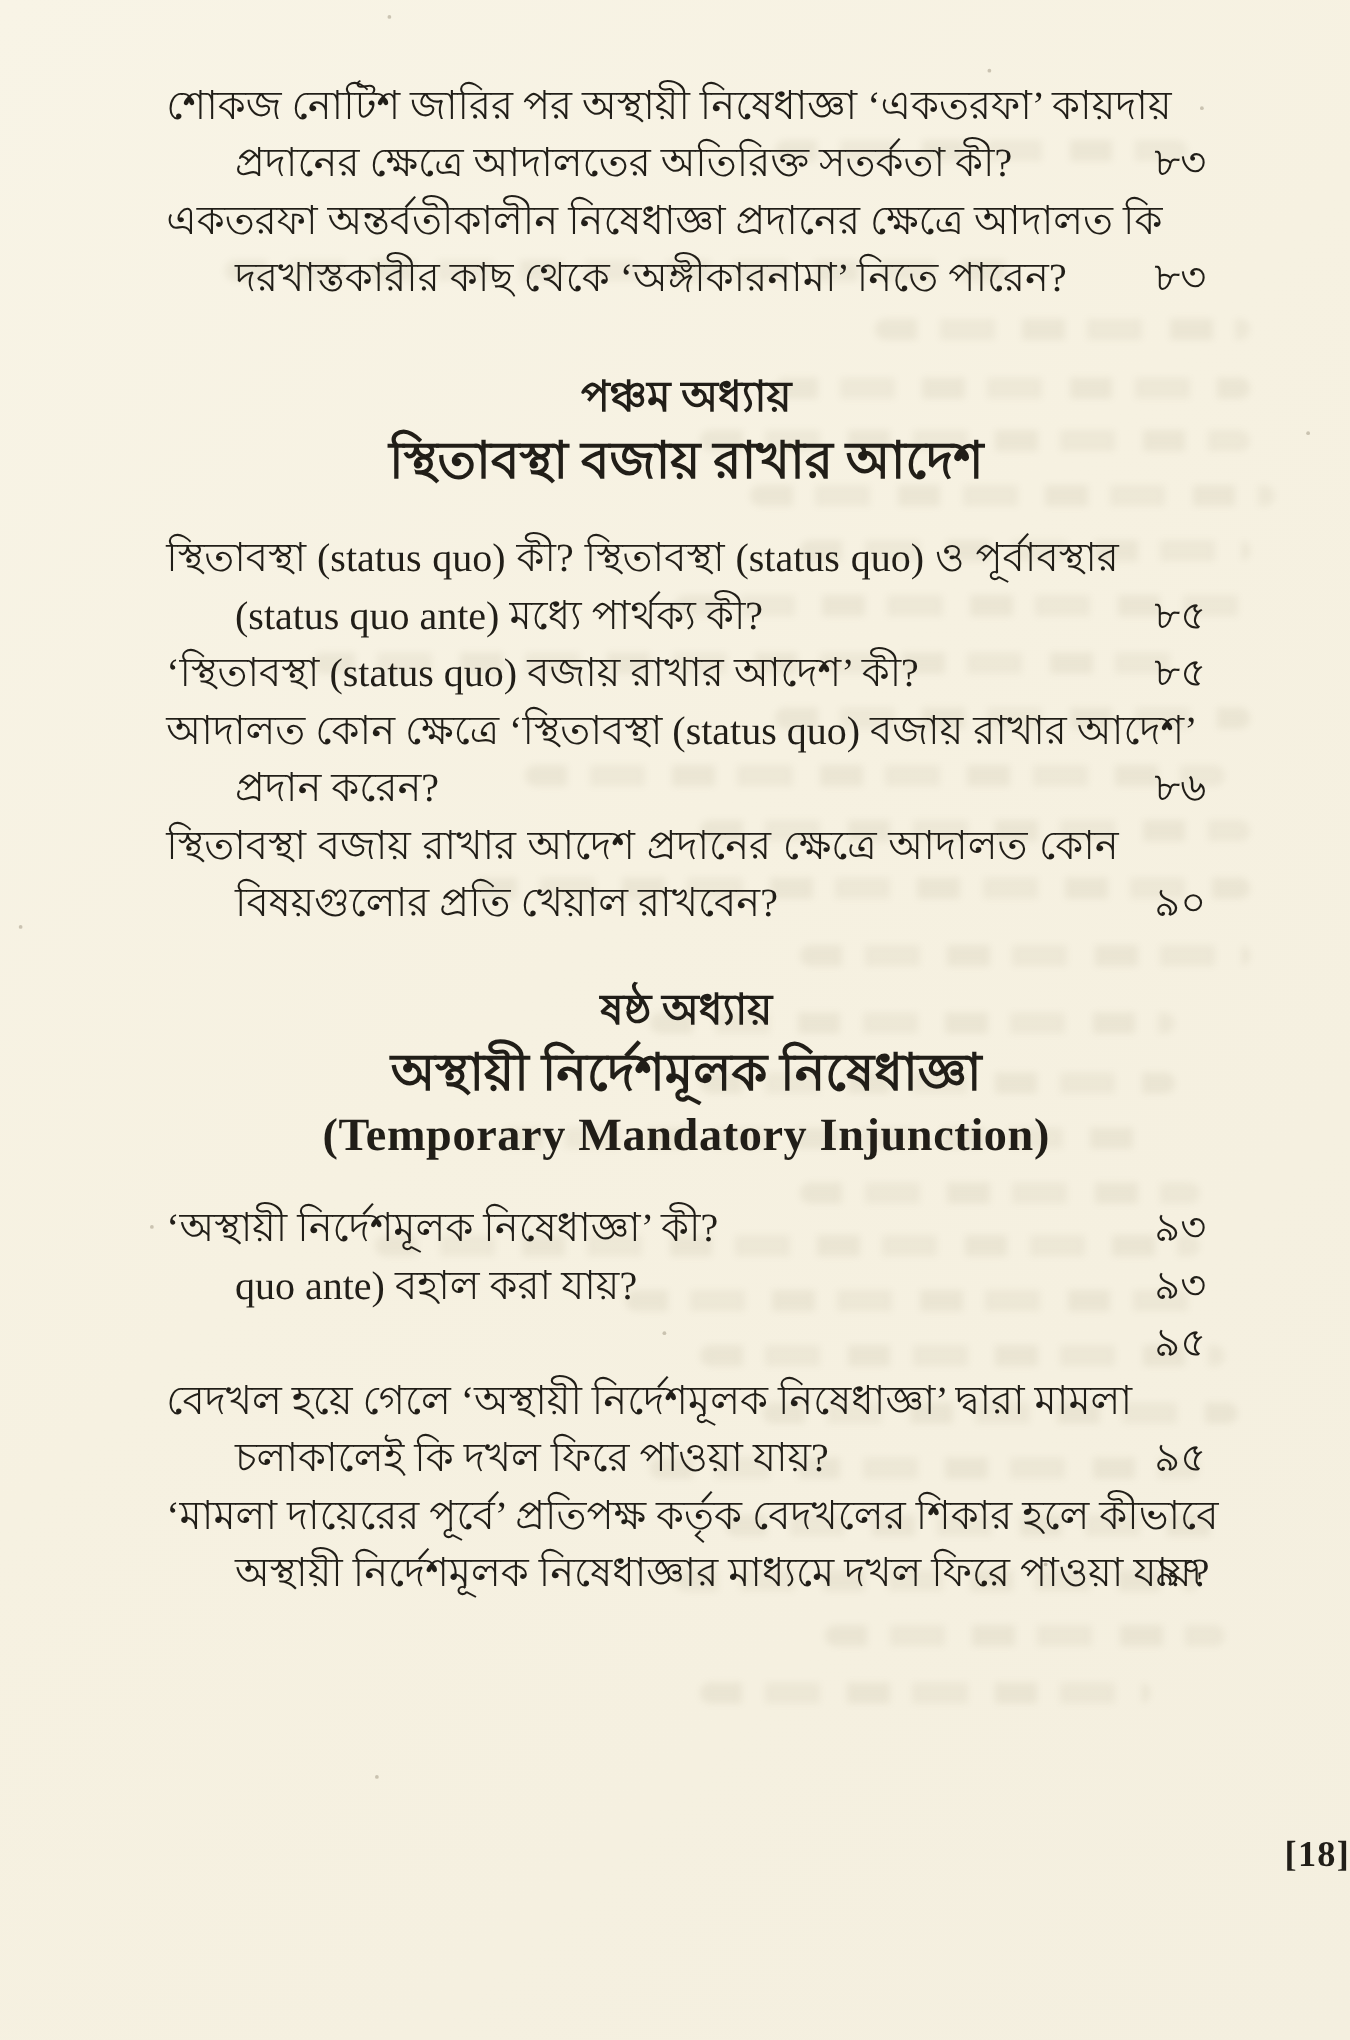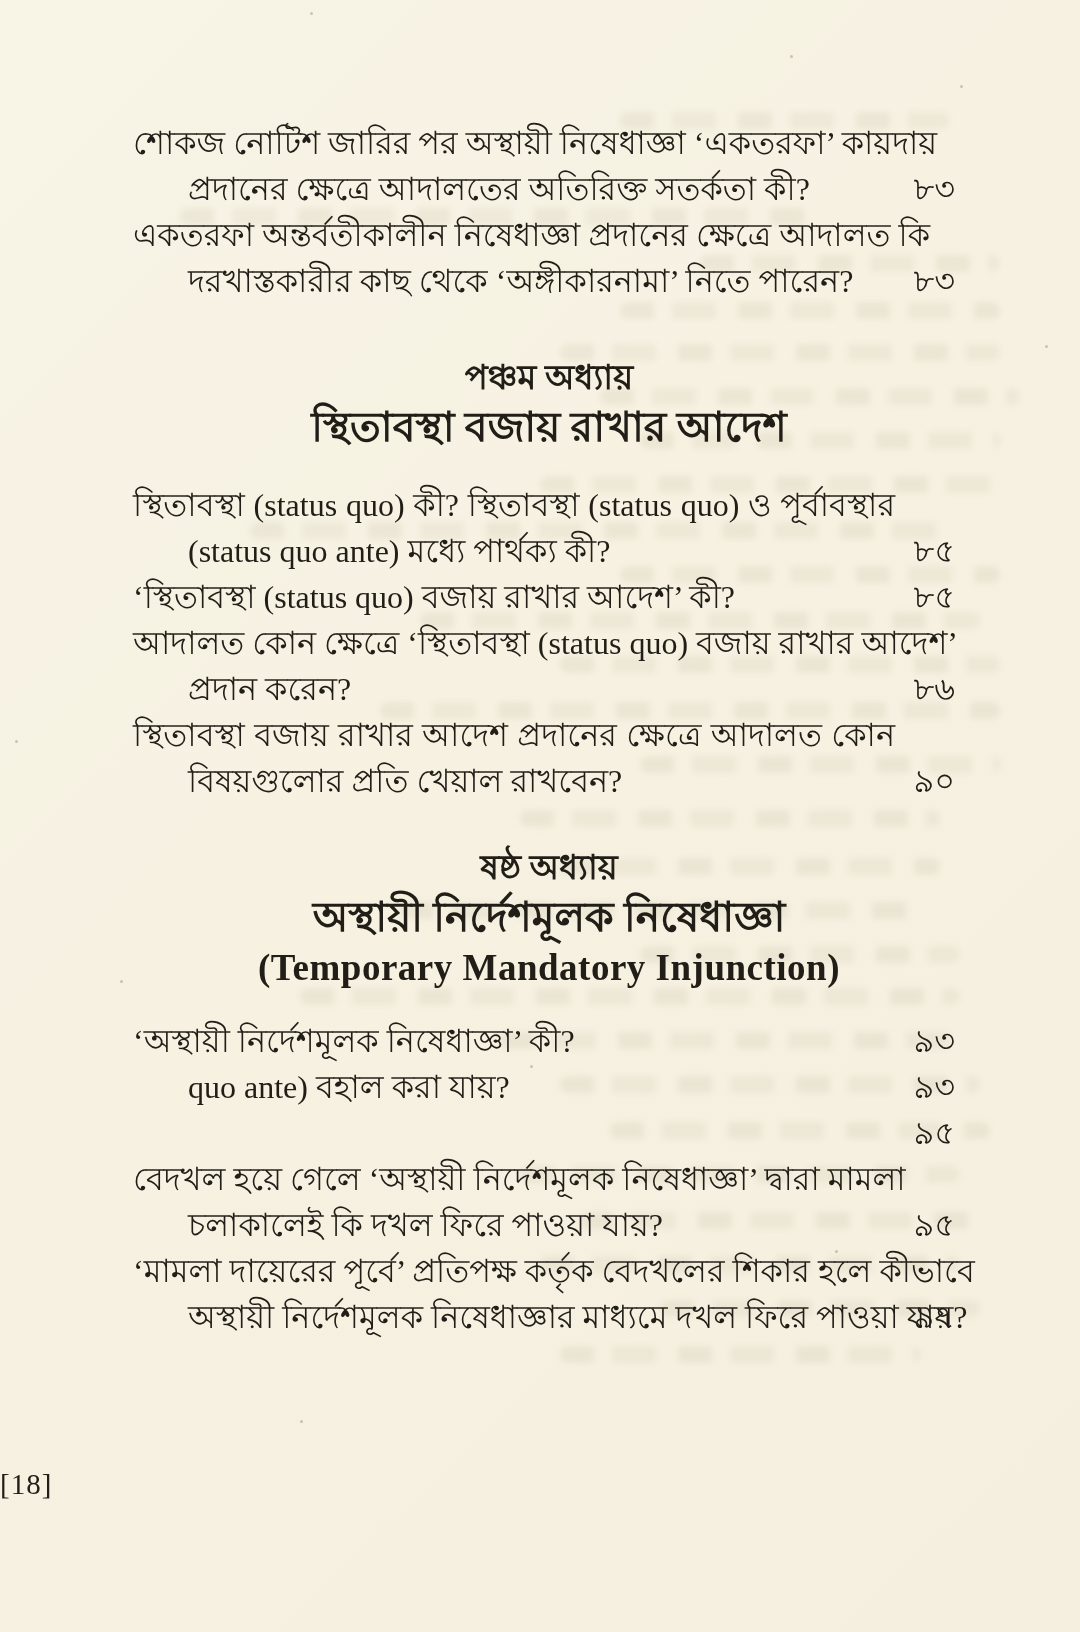--- a/index.html
+++ b/index.html
@@ -32,40 +32,40 @@
       rgba(148, 138, 104, 0.0) 34px, rgba(148, 138, 104, 0.0) 52px,
       rgba(148, 138, 104, 0.30) 52px, rgba(148, 138, 104, 0.30) 96px,
       rgba(148, 138, 104, 0.0) 96px, rgba(148, 138, 104, 0.0) 118px);
     opacity: 0.28;
     filter: blur(3px);
   }
   .content {
     position: relative;
     margin-left: 133px;
     width: 832px;
-    padding-top: 120px;
+    padding-top: 61px;
     z-index: 2;
   }
   .entry-line {
     position: relative;
     font-size: 32px;
     line-height: 46px;
     min-height: 46px;
     padding-right: 70px;
     white-space: nowrap;
   }
   .entry-line.indent { padding-left: 55px; }
   .entry-line.justify .line-text {
     display: block;
     text-align: justify;
     text-align-last: justify;
   }
   .pagenum {
     position: absolute;
-    right: 10px;
+    right: 0;
     top: 0;
     width: 70px;
     text-align: right;
     font-size: 32px;
     line-height: 46px;
   }
   .chapter-block {
     text-align: center;
   }
   .chapter-block.ch-5 { margin-top: 50px; margin-bottom: 30px; }
@@ -84,24 +84,25 @@
     font-size: 37px;
     line-height: 52px;
     font-weight: bold;
     letter-spacing: 0.5px;
   }
   .footer {
     position: absolute;
     left: 0;
     top: 1468px;
     width: 1080px;
-    text-align: left;
+    text-align: right;
     font-size: 29px;
     letter-spacing: 1px;
     z-index: 2;
+    font-weight: bold;
   }
   
   .speck {
     position: absolute;
     width: 3px; height: 3px;
     border-radius: 50%;
     background: rgba(120, 110, 85, 0.35);
     z-index: 1;
   }
 </style>

